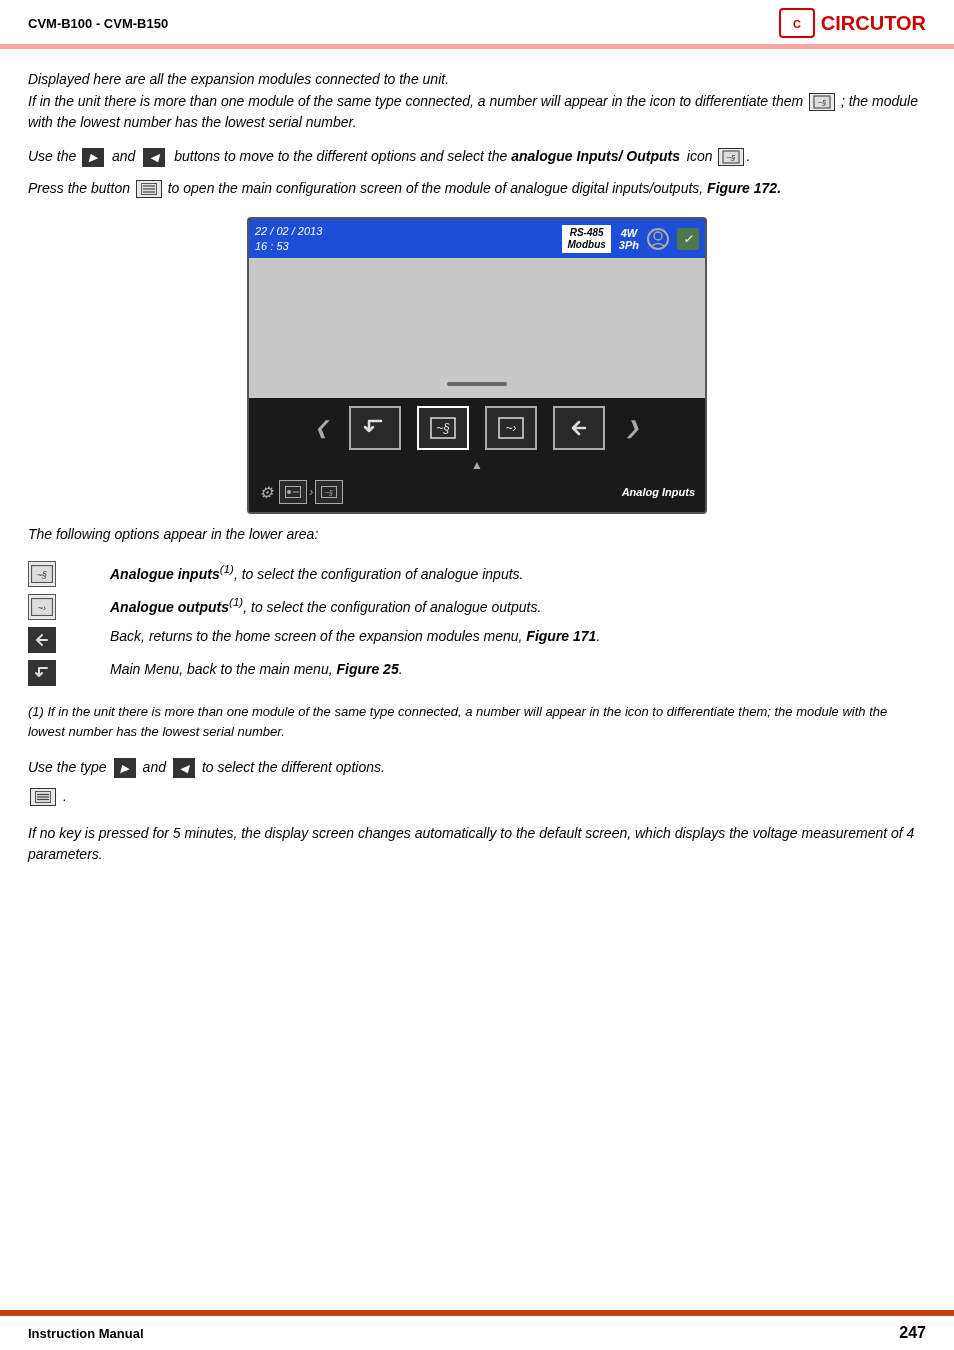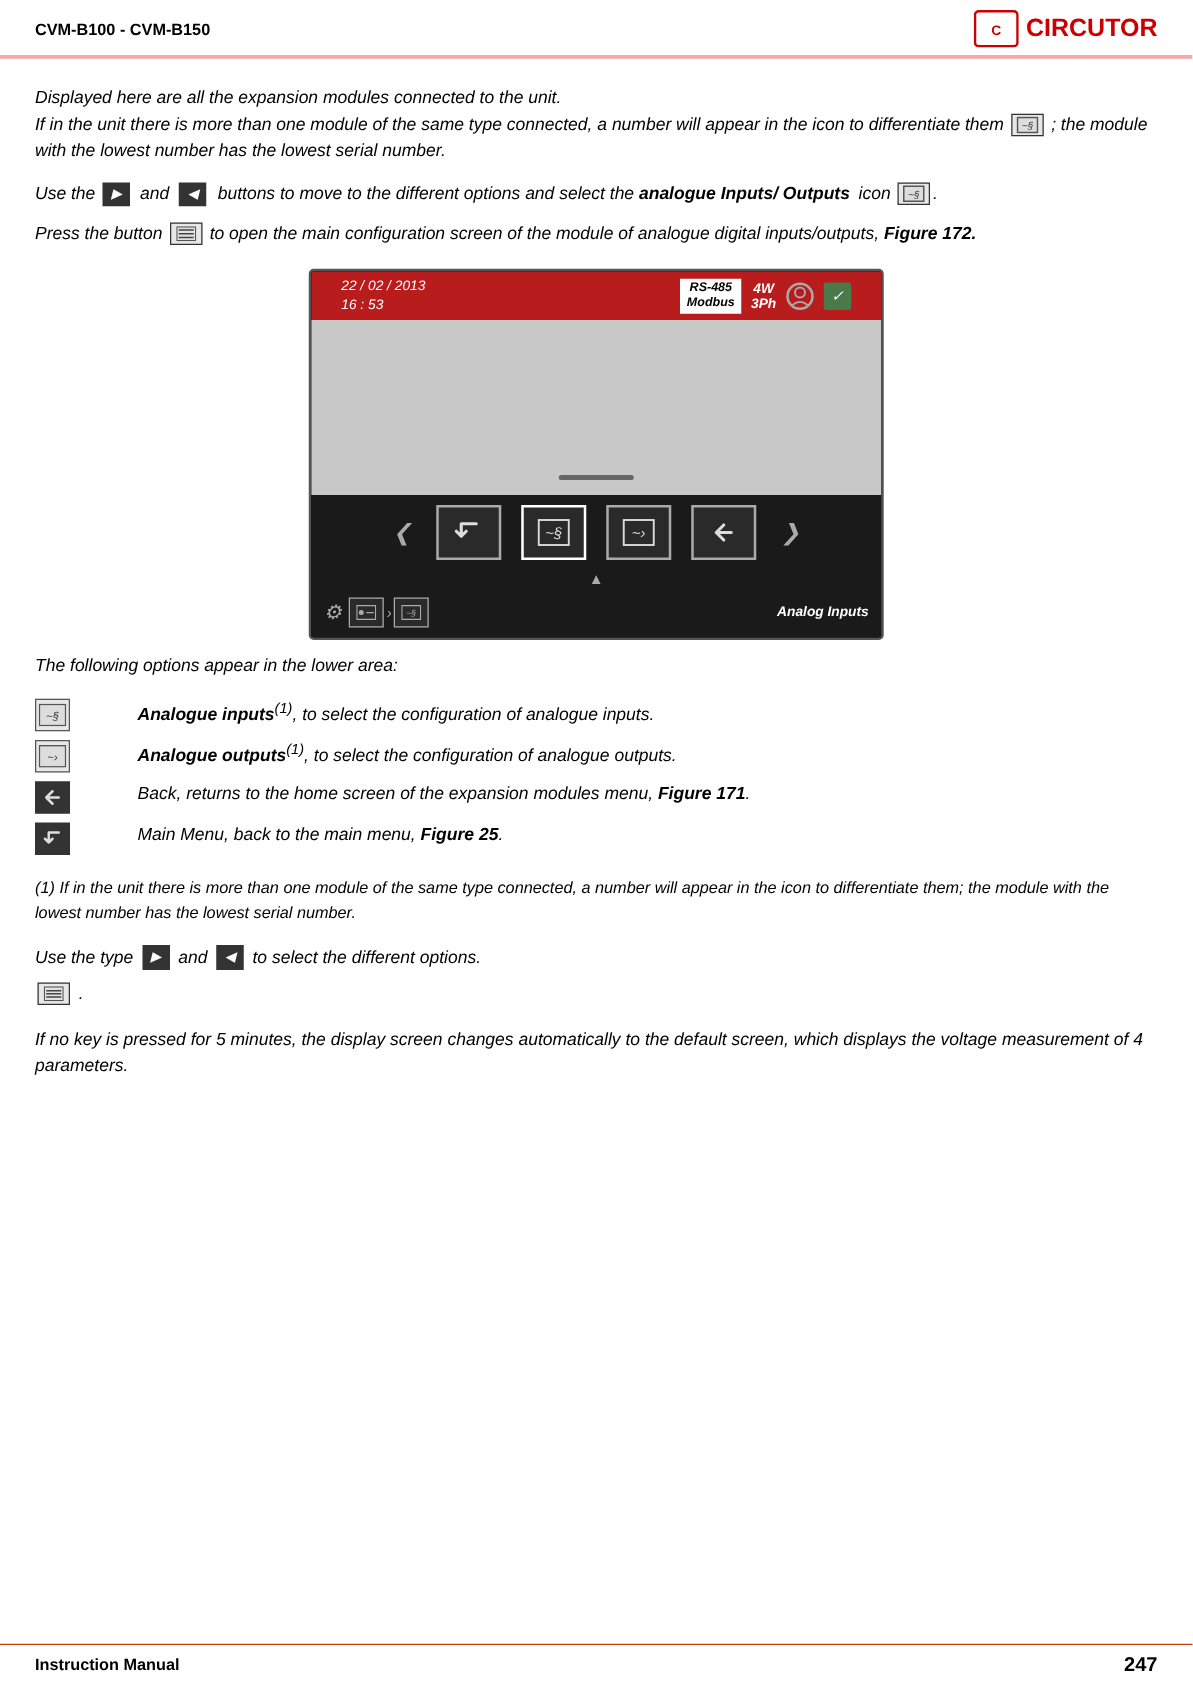--- a/index.html
+++ b/index.html
@@ -12,21 +12,21 @@
       min-height: 1350px;
       padding: 0;
     }
 
     
     .header {
       display: flex;
       justify-content: space-between;
       align-items: center;
       padding: 8px 28px 6px 28px;
-      border-bottom: 3px solid #fca5a5;
+      border-bottom: 5px solid #fca5a5;
     }
     .header-title {
       font-weight: bold;
       font-size: 13px;
     }
     .logo {
       display: flex;
       align-items: center;
       gap: 6px;
       font-weight: bold;
@@ -35,22 +35,23 @@
     }
     .logo-icon {
       width: 36px;
       height: 30px;
     }
 
     
     .footer {
       display: flex;
       justify-content: space-between;
+      align-items: center;
       padding: 8px 28px;
-      border-top: 1px solid #c2410c;
+      border-top: 6px solid #c2410c;
       margin-top: auto;
       position: absolute;
       bottom: 0;
       left: 0;
       right: 0;
       gap: 16px;
     }
     .footer-label {
       font-weight: bold;
       font-size: 13px;
@@ -113,22 +114,22 @@
       border: 2px solid #555;
       border-radius: 4px;
       overflow: hidden;
     }
 
     
     .screen-status-bar {
       display: flex;
       justify-content: space-between;
       align-items: center;
-      background: #b91c1c;
-      padding: 5px 24px;
+      background: #1d4ed8;
+      padding: 5px 6px;
       color: #fff;
     }
 
     .status-datetime {
       font-size: 11px;
       color: #fff;
       line-height: 1.3;
     }
 
     .status-right {

